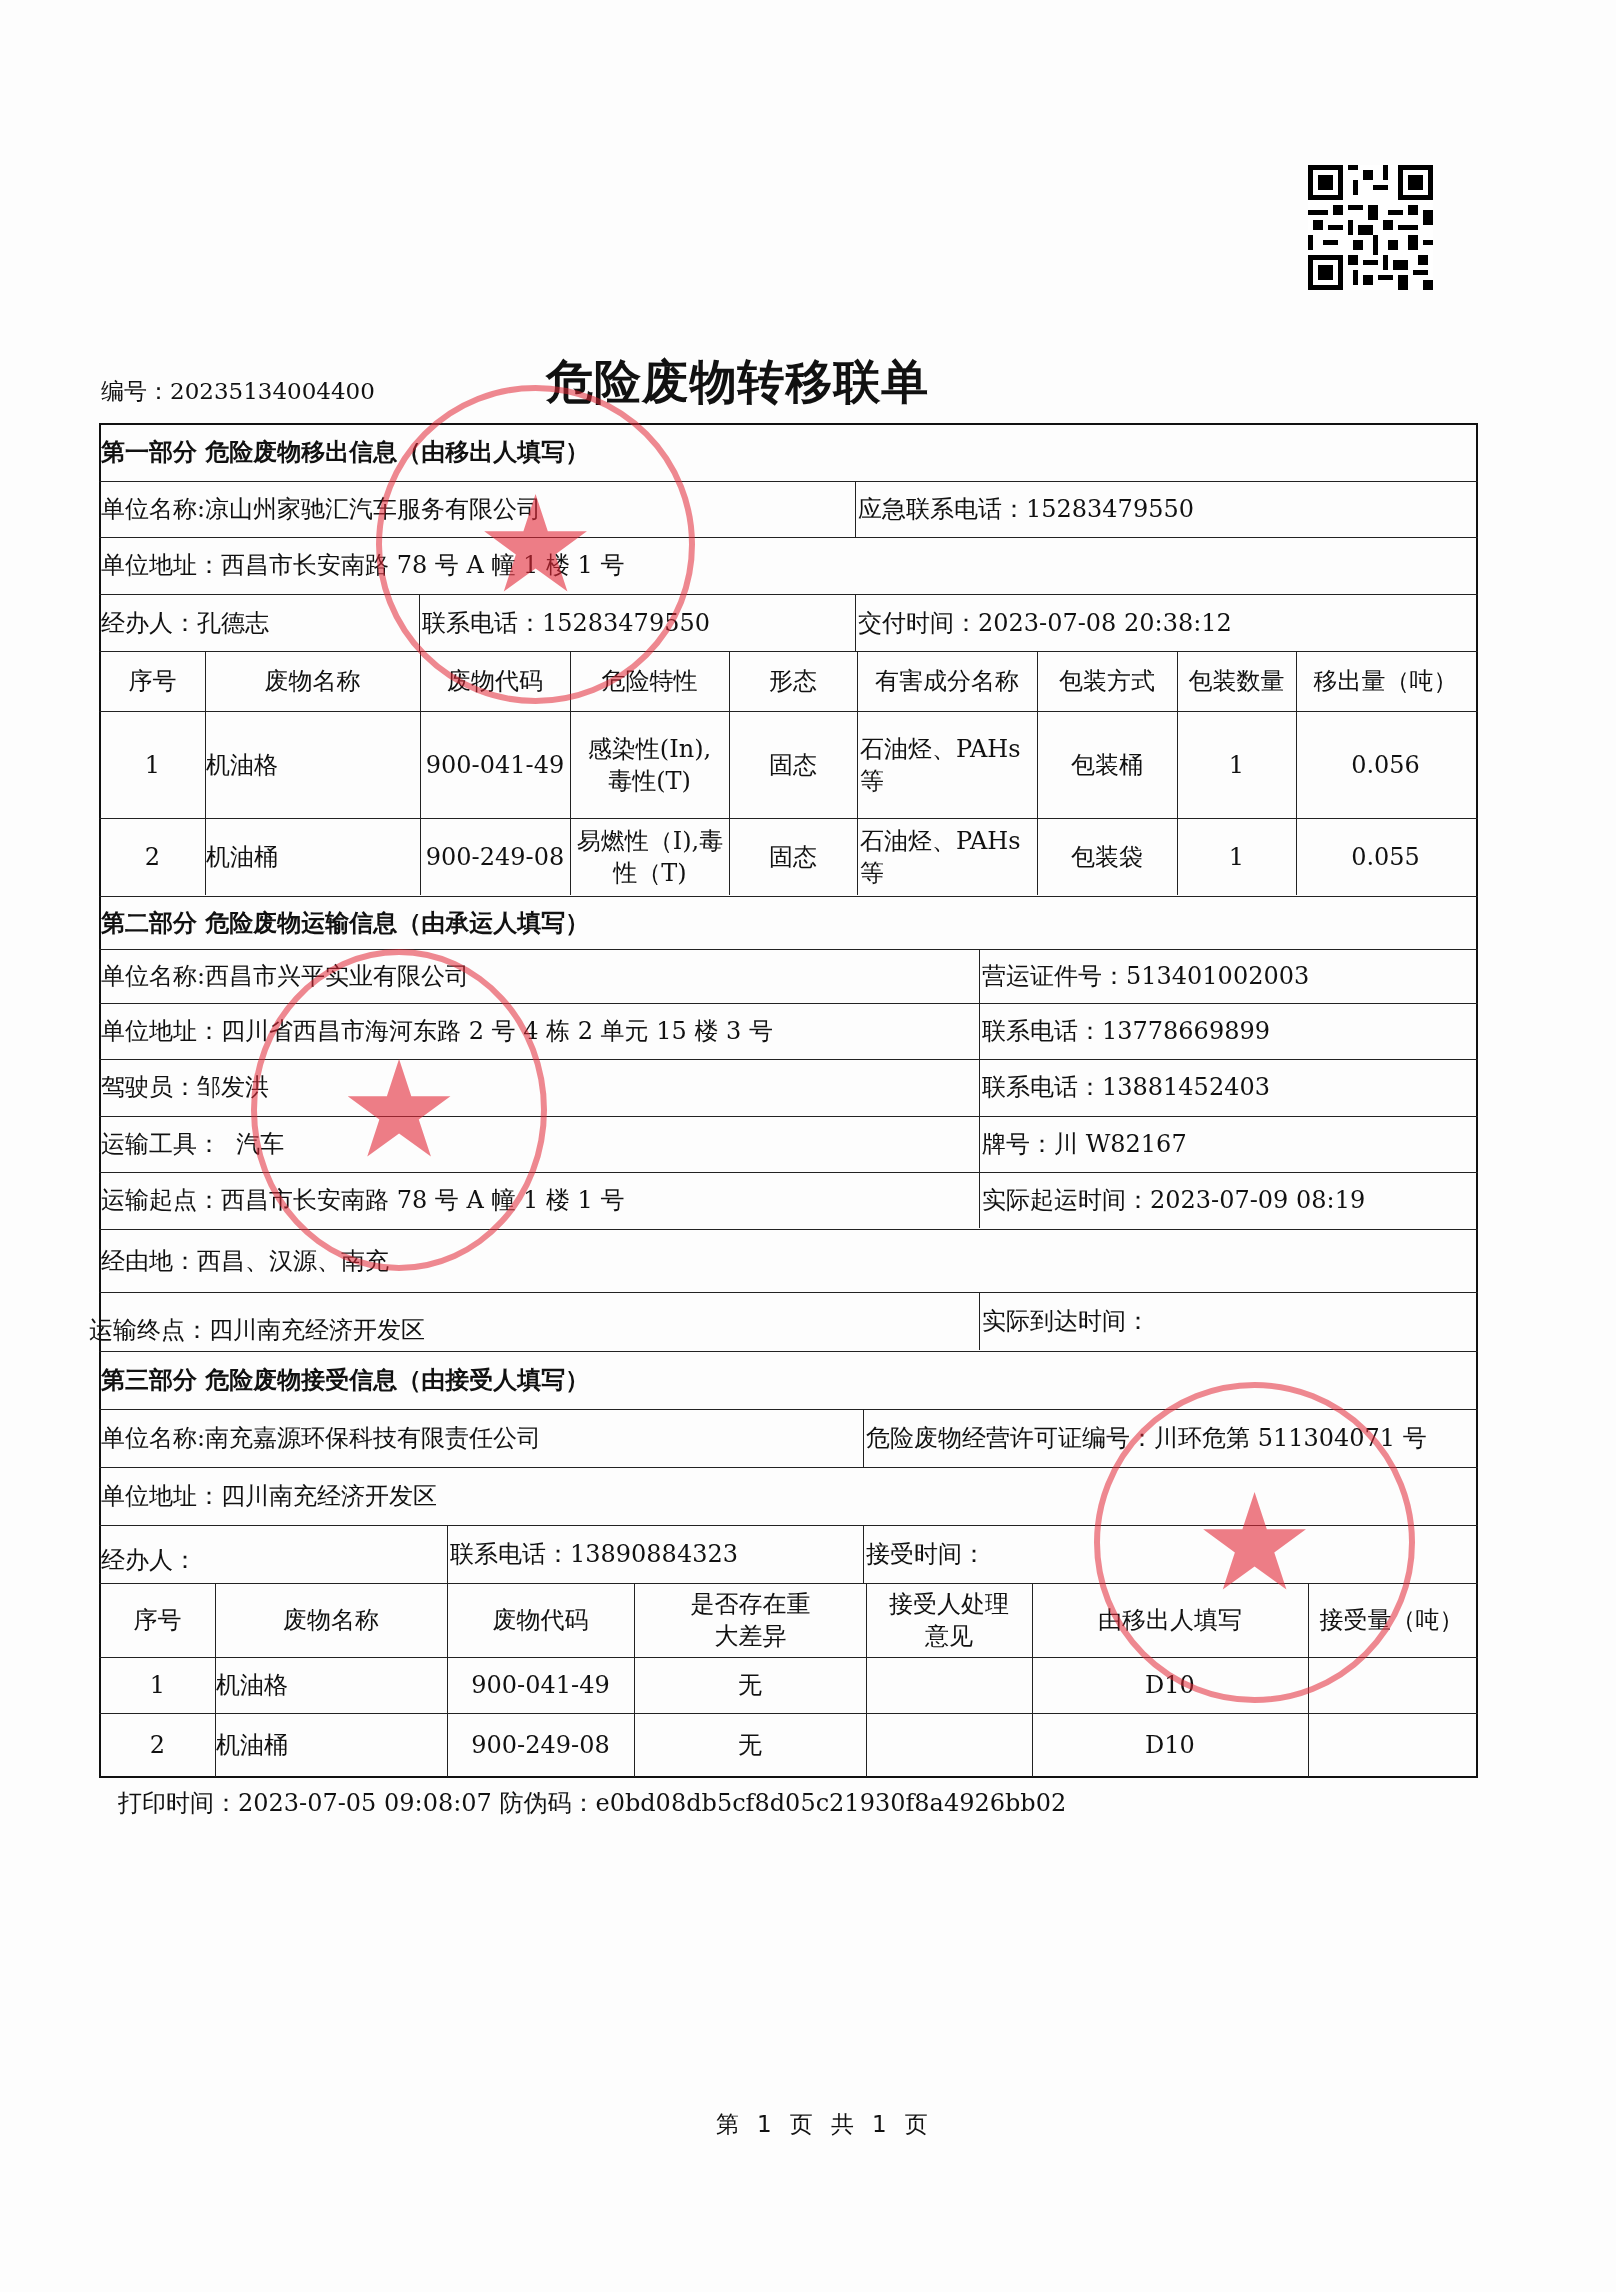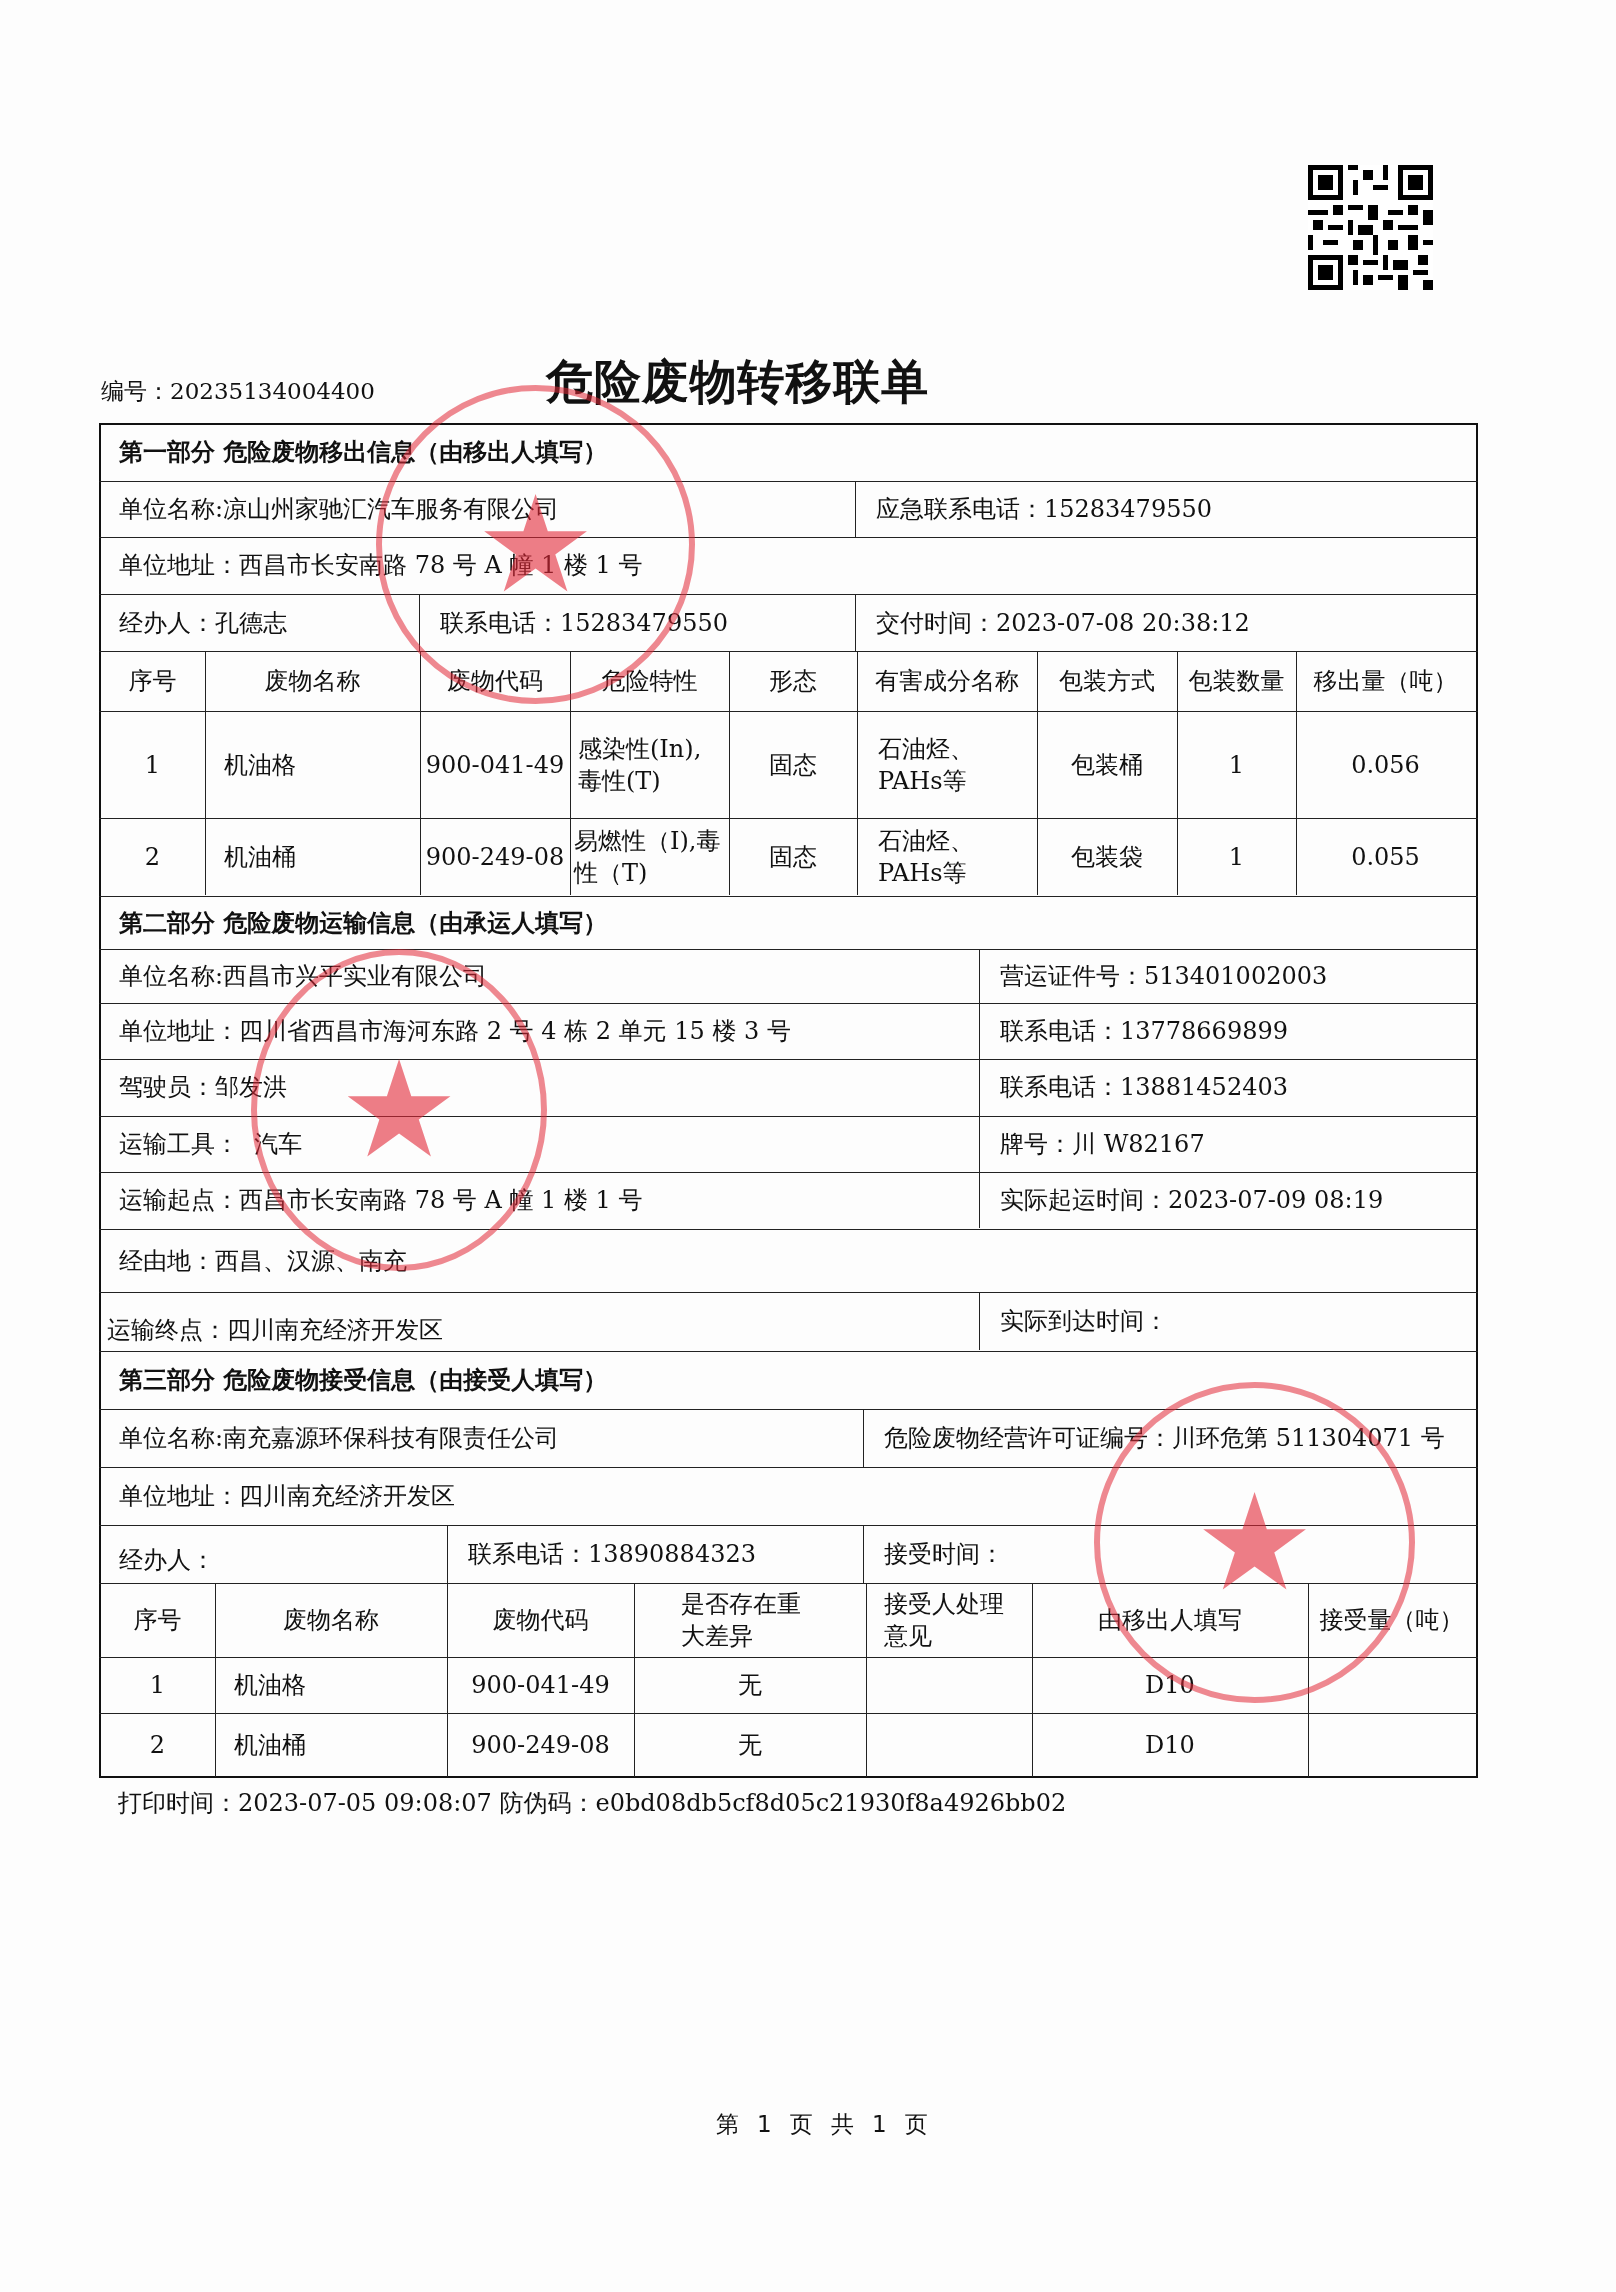--- a/index.html
+++ b/index.html
@@ -6,22 +6,22 @@
   body { width:1617px; height:2293px; background:#fdfdfd; position:relative; overflow:hidden;
          font-family:"DejaVu Serif","Liberation Serif",serif; color:#111; }
   .abs { position:absolute; }
   .qr { left:1308px; top:164px; width:125px; height:126px; }
   .doc-no { left:101px; top:376px; font-size:23px; letter-spacing:0px; }
   .title { left:546px; top:351px; font-size:47px; font-weight:bold; font-family:"DejaVu Sans","Liberation Sans",sans-serif; letter-spacing:0.9px; }
   .frame { left:99px; top:423px; width:1379px; height:1355px; border:2.7px solid #111; box-sizing:border-box; }
   .hl { position:absolute; height:0; border-top:1.8px solid #222; }
   .vl { position:absolute; width:0; border-left:1.8px solid #222; }
   .cell { position:absolute; font-size:24px; white-space:nowrap; display:flex; align-items:center; box-sizing:border-box; }
-  .cell.c { justify-content:center; }
-  .cell.l { padding-left:19px; }
+  .cell.c { justify-content:center; text-align:center; }
+  .cell.l { padding-left:1px; }
   .multi { white-space:normal; line-height:32px; }
   .sect { font-weight:bold; font-family:"DejaVu Sans","Liberation Sans",sans-serif; font-size:24px; }
   .stamp { position:absolute; border-radius:50%; border:6.3px solid rgba(226,40,55,0.55); box-sizing:border-box; pointer-events:none; }
   .stamp .star { position:absolute; left:50%; top:50%; transform:translate(-50%,-50%); color:rgba(226,40,55,0.6); font-size:134px; line-height:1; }
   .print-line { left:118px; top:1787px; font-size:24px; }
   .page-no { left:716px; top:2109px; font-size:23px; font-family:"DejaVu Sans","Liberation Sans",sans-serif; letter-spacing:5.4px; }
 </style>
 </head>
 <body>
 

